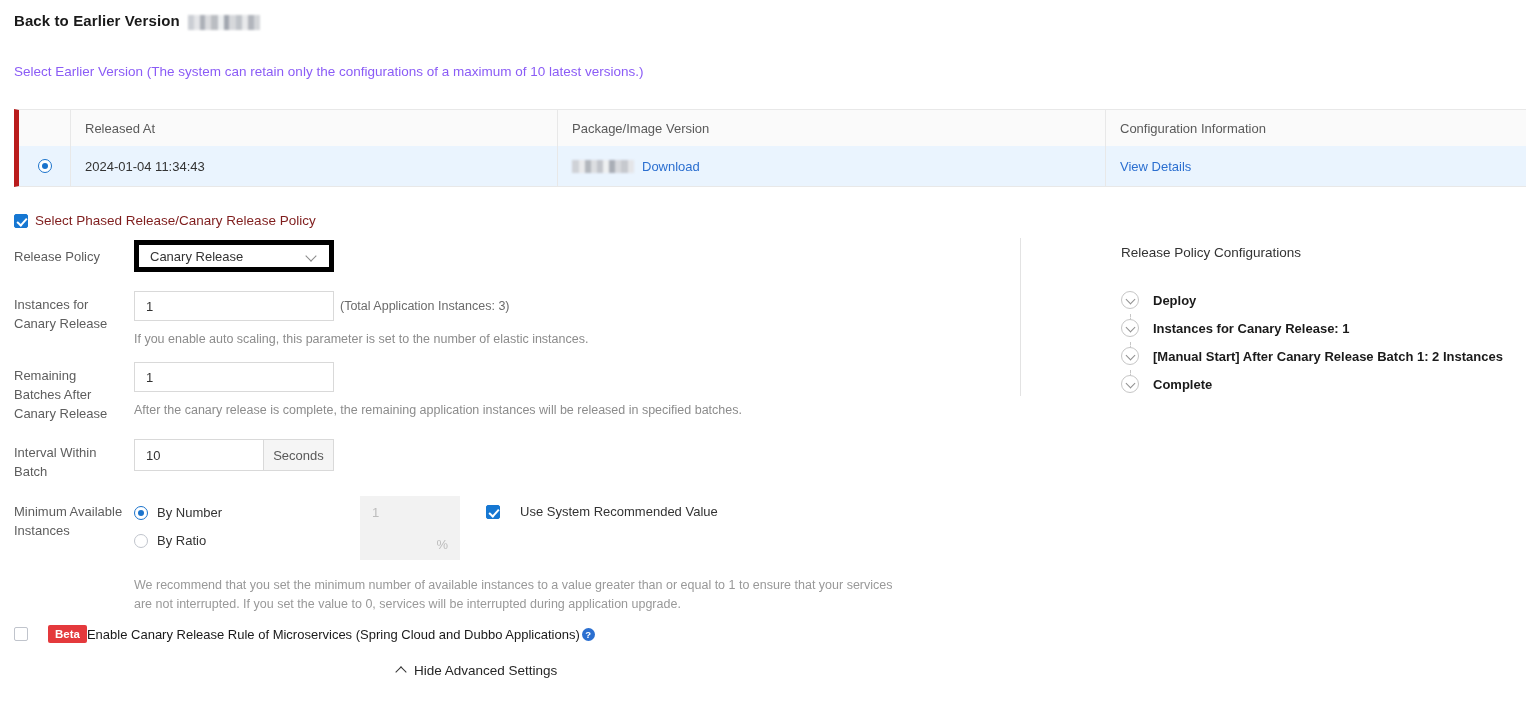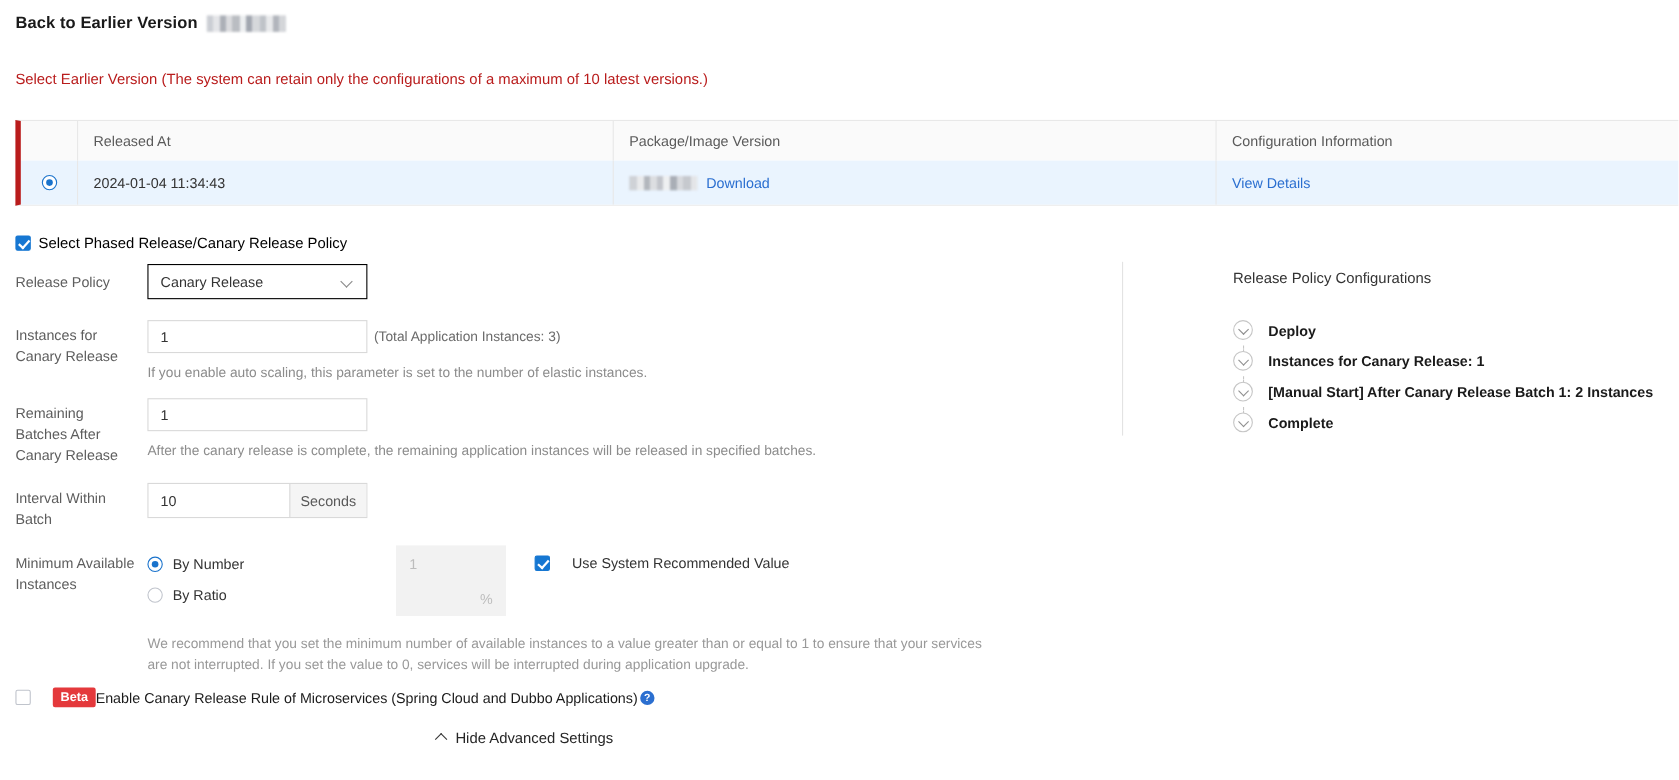--- a/index.html
+++ b/index.html
@@ -26,21 +26,21 @@
       linear-gradient(90deg,
         #c9ccd2 0 6px, #e3e4e7 6px 12px, #a8acb4 12px 17px, #d9dadd 17px 23px,
         #b7babf 23px 30px, #eceef0 30px 36px, #9ea3ac 36px 41px, #d4d6da 41px 48px,
         #bcc0c6 48px 54px, #e7e8ea 54px 60px, #aeb2b9 60px 66px, #d2d4d8 66px 72px);
     filter: blur(1.1px);
     opacity:.95;
   }
 
   .subtitle {
     position: absolute; left: 14px; top: 64px;
-    font-size: 13.5px; color: #b91c1c; white-space: nowrap;
+    font-size: 13.5px; color: #8b5cf6; white-space: nowrap;
   }
 
   
   .table {
     position: absolute; left: 14px; top: 109px;
     width: 1512px;
     border-top: 1px solid #e8e8e8;
     border-left: 5px solid #b91c1c;
     border-bottom: 1px solid #e8e8e8;
     font-size: 13px;
@@ -100,40 +100,40 @@
   .cbox.checked::after {
     content: ""; position: absolute; left: 4px; top: 1px;
     width: 4px; height: 8px;
     border: solid #fff; border-width: 0 2px 2px 0;
     transform: rotate(42deg);
   }
 
   .policy-check {
     position: absolute; left: 14px; top: 213px;
     display: flex; align-items: center; gap: 7px;
-    font-size: 13.5px; color: #000000; cursor: pointer;
+    font-size: 13.5px; color: #7f1d1d; cursor: pointer;
   }
 
   
   .form { position: absolute; left: 0; top: 240px; width: 1000px; }
   .frow { position: absolute; }
   .flabel {
     position: absolute; left: 14px;
     width: 112px; font-size: 13px; color: #5d5d5d; line-height: 19px;
   }
   .inp {
     height: 30px; border: 1px solid #d9d9d9; background: #fff;
     font-size: 13px; color: #333; padding: 0 11px;
     display: flex; align-items: center;
   }
   .inp-w { width: 200px; }
   .select {
     position: absolute; left: 134px; top: 0;
     width: 200px; height: 32px;
-    border: 1px solid #000000; background: #fff;
+    border: 5px solid #000000; background: #fff;
     display: flex; align-items: center; justify-content: space-between;
     padding: 0 11px; font-size: 13px; color: #333; cursor: pointer; text-align: center;
   }
   .chev { width: 11px; height: 11px; position: relative; flex: none; }
   .chev::after {
     content: ""; position: absolute; left: 0; top: 1px;
     width: 7px; height: 7px;
     border: solid #8a8a8a; border-width: 0 1.4px 1.4px 0;
     transform: rotate(45deg);
   }

